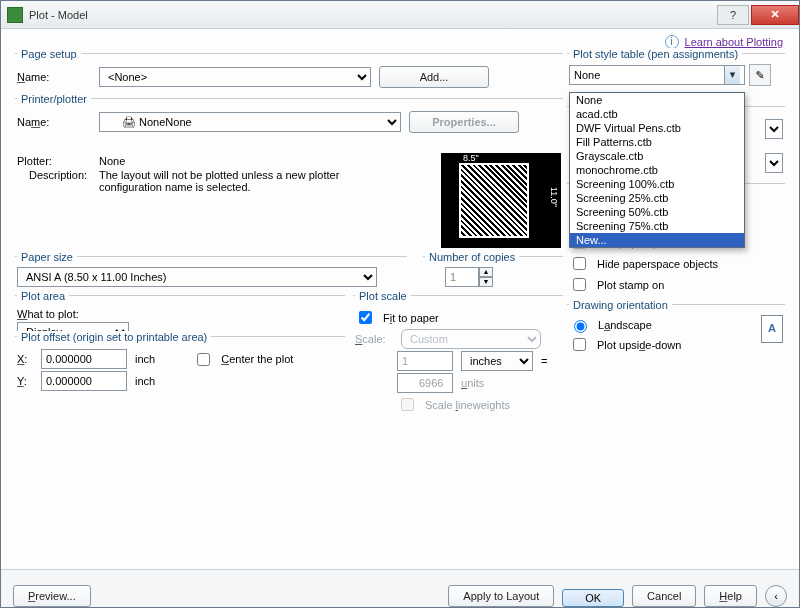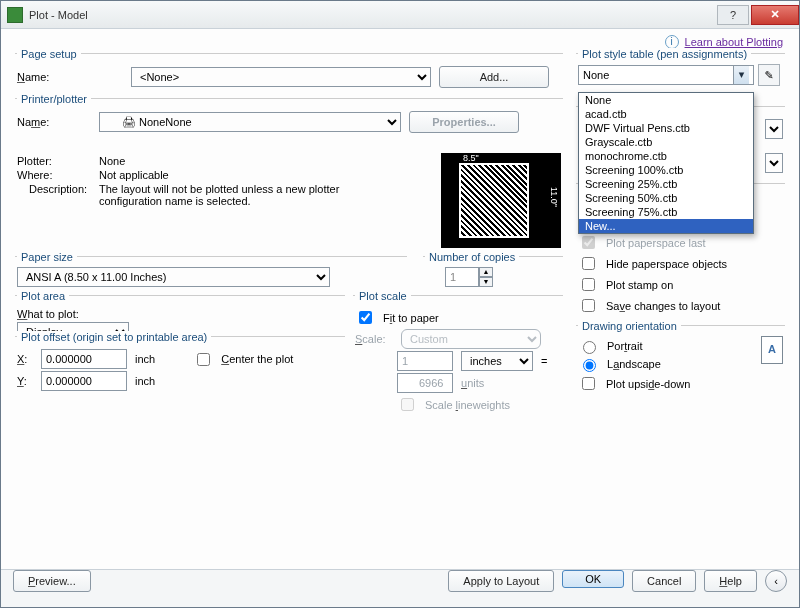--- a/index.html
+++ b/index.html
@@ -7,21 +7,21 @@
   .window { width: 800px; height: 608px; background: #fdfdfd; border: 1px solid #6a7a8a; display: flex; flex-direction: column; }
   .titlebar { height: 28px; background: linear-gradient(#f7f9fa, #e6eaec); display: flex; align-items: center; padding: 0 0 0 6px; border-bottom: 1px solid #c9d1d8; }
   .titlebar-icon { width: 16px; height: 16px; background:#3a8b3a; border:1px solid #2d6b2d; margin-right:6px; }
   .titlebar-title { flex: 0 0 auto; color:#333; }
   .titlebar-spacer { flex:1; }
   .winbtn { width:32px; height:20px; border:1px solid #b0b7bd; background:#e9edf0; margin-left:2px; display:flex; align-items:center; justify-content:center; color:#333; }
   .winbtn.close { width:48px; height:20px; background: linear-gradient(#e67a70, #c93c31); border:1px solid #a22; color:#fff; font-weight:bold; }
   .linkbar { display:flex; justify-content:flex-end; align-items:center; padding:6px 16px 2px 0; gap:6px; }
   .info-icon { width:14px; height:14px; border:1px solid #6aa0c8; border-radius:50%; color:#2b6fa6; text-align:center; line-height:12px; font-size:10px; }
   .link { color:#6a2ca0; text-decoration:underline; cursor:pointer; }
-  .content { flex:1; display:flex; padding:0 14px 6px 14px; gap:13px; position:relative; }
+  .content { flex:1; display:flex; padding:0 14px 6px 14px; gap:4px; position:relative; }
   .leftcol { width:548px; display:flex; flex-direction:column; gap:4px; }
   .rightcol-wrap { flex:1; position:relative; }
   .rightcol { position:absolute; inset:0; display:flex; flex-direction:column; gap:4px; }
   .group { border-top:1px solid #ccc; padding:6px 2px 2px 2px; margin-top:2px; position:relative; }
   .group-title { position:relative; top:-12px; background:#fdfdfd; display:inline-block; padding:0 4px; color:#1a4c7a; }
   .group-body { margin-top:-8px; }
   .row { display:flex; align-items:center; gap:8px; margin:2px 0; }
   .u { text-decoration: underline; text-decoration-color:#555; }
   select, input[type=text], .combo, .numbox { height:20px; border:1px solid #8a97a3; background:#fff; padding:0 4px; }
   select { background:#fdfdfd; }
@@ -33,31 +33,31 @@
   .preview .dim-right { position:absolute; right:2px; top:34px; color:#fff; font-size:9px; writing-mode:vertical-rl; }
   .chk { width:13px; height:13px; }
   .radio { width:13px; height:13px; }
   .spin { display:flex; }
   .spin input { width:34px; height:20px; border:1px solid #8a97a3; text-align:left; padding:0 4px; color:#888;}
   .spinbtns { display:flex; flex-direction:column; }
   .spinbtns span { width:14px; height:10px; border:1px solid #8a97a3; background:#f1f3f5; font-size:7px; text-align:center; line-height:7px; }
   .dropdown-panel { position:absolute; top:28px; left:0; width:176px; background:#fff; border:1px solid #5a6d7d; box-shadow:2px 3px 6px rgba(0,0,0,0.3); z-index:50; }
   .dropdown-panel .item { padding:1px 6px; cursor:default; }
   .dropdown-panel .item.sel { background:#2f62c0; color:#fff; }
-  .footer { height:38px; border-top:1px solid #c9d1d8; display:flex; align-items:flex-start; padding:0 12px; gap:8px; background:#f4f6f7; }
+  .footer { height:38px; border-top:1px solid #c9d1d8; display:flex; align-items:flex-end; padding:0 12px; gap:8px; background:#f4f6f7; }
   .footer .spacer { flex:1; }
   .okbtn { background:linear-gradient(#e9f2fb,#cfe4f6); border:1px solid #4a86bf; border-radius:3px; padding:2px 22px; }
   .roundbtn { width:22px; height:22px; border:1px solid #8a97a3; border-radius:11px; background:linear-gradient(#fefefe,#e6eaee); display:flex; align-items:center; justify-content:center; }
   .paper-icon { width:22px; height:28px; border:1px solid #7a8894; background:#fff; position:relative; }
   .paper-icon::after { content:"A"; position:absolute; left:6px; top:6px; color:#3a6ea8; font-weight:bold; }
   .edit-icon { width:22px; height:22px; border:1px solid #a6afb7; background:#f3f5f7; display:flex; align-items:center; justify-content:center; }
   .plotstyle-row { display:flex; gap:4px; align-items:center; position:relative; }
   .combo { display:flex; align-items:center; justify-content:space-between; width:176px; cursor:default; }
   .combo .arrow { width:16px; height:18px; background:linear-gradient(#eaf1f8,#cfe0ef); border-left:1px solid #8a97a3; text-align:center; line-height:16px; color:#234; }
-  .wide { width:300px;margin-left:32px; }
+  .wide { width:272px; }
   .grey { color:#9aa3ab; }
   label { white-space:nowrap; }
   .rightcol select { width:176px; }
 </style>
 </head>
 <body>
 
 <div class="window">
   <div class="titlebar">
     <div class="titlebar-icon"></div>
@@ -98,43 +98,39 @@
               <option>🖨 <span>None</span>None</option>
             </select>
             <button class="btn disabled" style="width:110px;">Properties...</button>
           </div>
           <div style="display:flex;margin-top:20px;">
             <div style="flex:1;">
               <div class="row">
                   <label style="width:74px;">Plotter:</label>
                   <span>None</span>
                 </div>
-              <div class="row">
-                  <label style="width:74px;">Where:</label>
-                  <span>Not applicable</span>
-                </div>
               <div class="row" style="align-items:flex-start;">
                   <label style="width:74px;padding-left:12px;">Description:</label>
                   <span style="width:290px;">The layout will not be plotted unless a new plotter configuration name is selected.</span>
                 </div>
             </div>
             <div class="preview">
               <div class="dim-top">8.5"</div>
               <div class="sheet"></div>
               <div class="dim-right">11.0"</div>
             </div>
           </div>
         </div>
       </div>
 
       <div style="display:flex; gap:16px;">
         <div class="group" style="flex:1;">
           <span class="group-title">Paper size</span>
           <div class="group-body">
-            <select style="width:313px;">
+            <select style="width:360px;">
               <option>ANSI A (8.50 x 11.00 Inches)</option>
             </select>
           </div>
         </div>
         <div class="group" style="width:140px;">
           <span class="group-title">Number of copies</span>
           <div class="group-body">
             <div class="spin" style="margin-left:20px;">
               <input type="text" disabled="" value="1" style="">
               <div class="spinbtns">
@@ -213,20 +209,21 @@
               <div class="combo">
                 <span>None</span>
                 <span class="arrow">▾</span>
               </div>
               <div class="edit-icon">✎</div>
 
               <div class="dropdown-panel">
                 <div class="item">None</div>
                 <div class="item">acad.ctb</div>
                 <div class="item">DWF Virtual Pens.ctb</div>
+                <div class="item">Fill Patterns.ctb</div>
                 <div class="item">Grayscale.ctb</div>
                 <div class="item">monochrome.ctb</div>
                 <div class="item">Screening 100%.ctb</div>
                 <div class="item">Screening 25%.ctb</div>
                 <div class="item">Screening 50%.ctb</div>
                 <div class="item">Screening 75%.ctb</div>
                 <div class="item sel">New...</div>
               </div>
             </div>
           </div>
@@ -256,35 +253,27 @@
                 <label class="grey">Plot paperspace last</label>
               </div>
             <div class="row">
                 <input type="checkbox" class="chk" style="">
                 <label>Hide paperspace ob<span class="u">j</span>ects</label>
               </div>
             <div class="row">
                 <input type="checkbox" class="chk" style="">
                 <label>Plot stamp on</label>
               </div>
-            <div class="row">
-                <input type="checkbox" class="chk" style="">
-                <label>Sa<span class="u">v</span>e changes to layout</label>
-              </div>
           </div>
         </div>
 
         <div class="group">
           <span class="group-title">Drawing orientation</span>
           <div class="group-body" style="display:flex; align-items:flex-start; gap:6px;">
             <div style="flex:1;">
-              <div class="row">
-                  <input type="radio" class="radio" name="orient" style="">
-                  <label>Por<span class="u">t</span>rait</label>
-                </div>
               <div class="row">
                   <input type="radio" class="radio" name="orient" checked="" style="">
                   <label>L<span class="u">a</span>ndscape</label>
                 </div>
               <div class="row">
                   <input type="checkbox" class="chk" style="">
                   <label>Plot upsi<span class="u">d</span>e-down</label>
                 </div>
             </div>
             <div class="paper-icon"></div>

